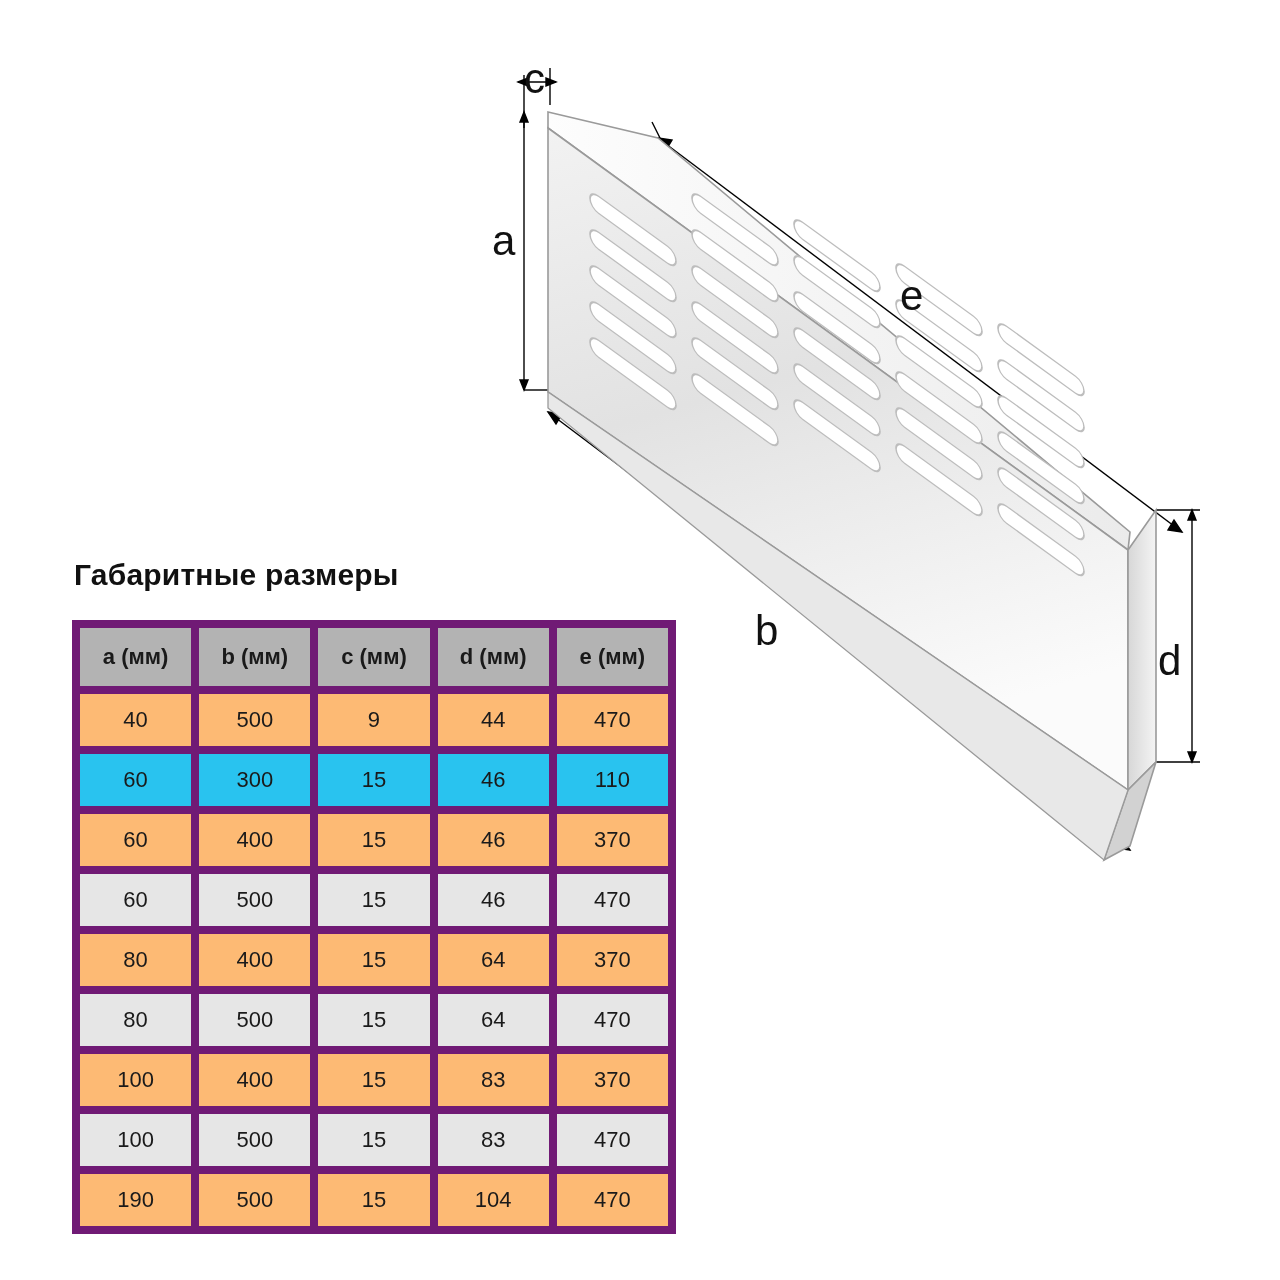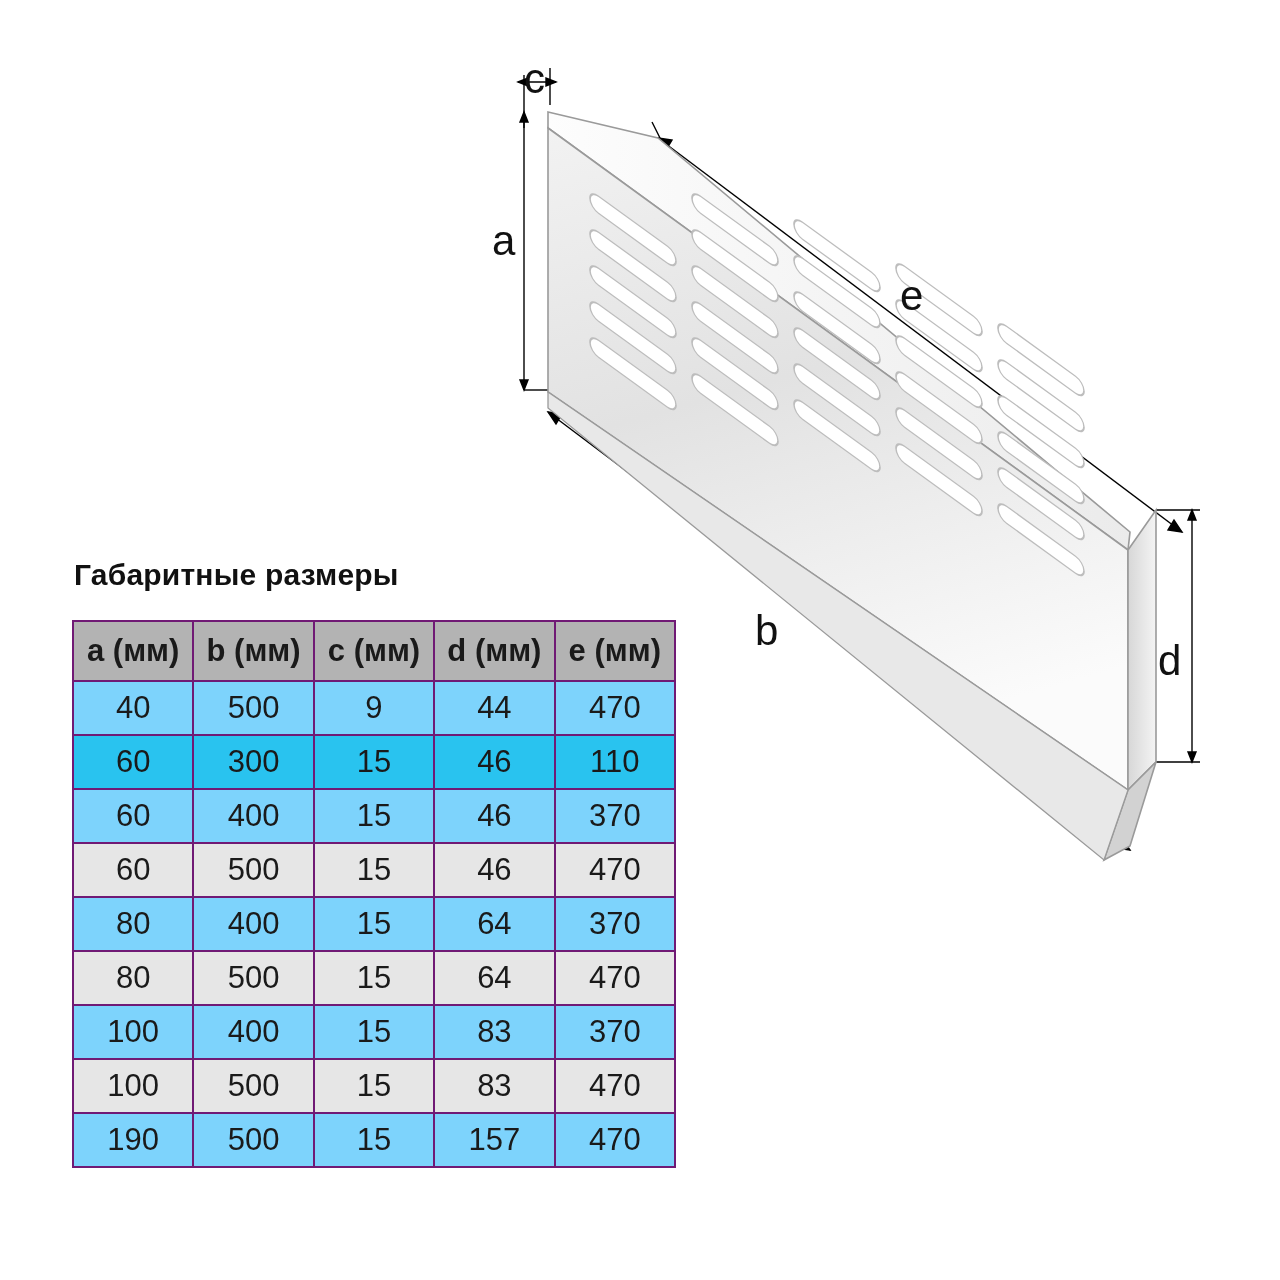--- a/index.html
+++ b/index.html
@@ -55,34 +55,34 @@
     color: #111111;
     margin: 0 0 28px 2px;
     letter-spacing: 0.2px;
   }
   table.dims {
     border-collapse: collapse;
     width: 604px;
     table-layout: fixed;
   }
   table.dims th, table.dims td {
-    border: 2px solid #701a75;
+    border: 8px solid #701a75;
     text-align: center;
-    font-size: 31px;
+    font-size: 22px;
     color: #1a1a1a;
     height: 52px;
     padding: 0;
     font-weight: normal;
   }
   table.dims th {
     background: #b3b3b3;
     font-weight: bold;
     height: 58px;
   }
-  table.dims tr.odd td  { background: #7dd3fc; }
+  table.dims tr.odd td  { background: #fdba74; }
   table.dims tr.even td { background: #e6e6e6; }
   table.dims tr.highlight td { background: #29c3ef; }
 </style>
 </head>
 <body>
 
 <div id="drawing">
 
   <svg width="820" height="880" viewBox="0 0 820 880">
     <defs>
@@ -266,18 +266,18 @@
         <td>100</td>
         <td>500</td>
         <td>15</td>
         <td>83</td>
         <td>470</td>
       </tr>
       <tr class="odd">
         <td>190</td>
         <td>500</td>
         <td>15</td>
-        <td>157</td>
+        <td>104</td>
         <td>470</td>
       </tr>
     </tbody>
   </table>
 </div>
 
 </body></html>

